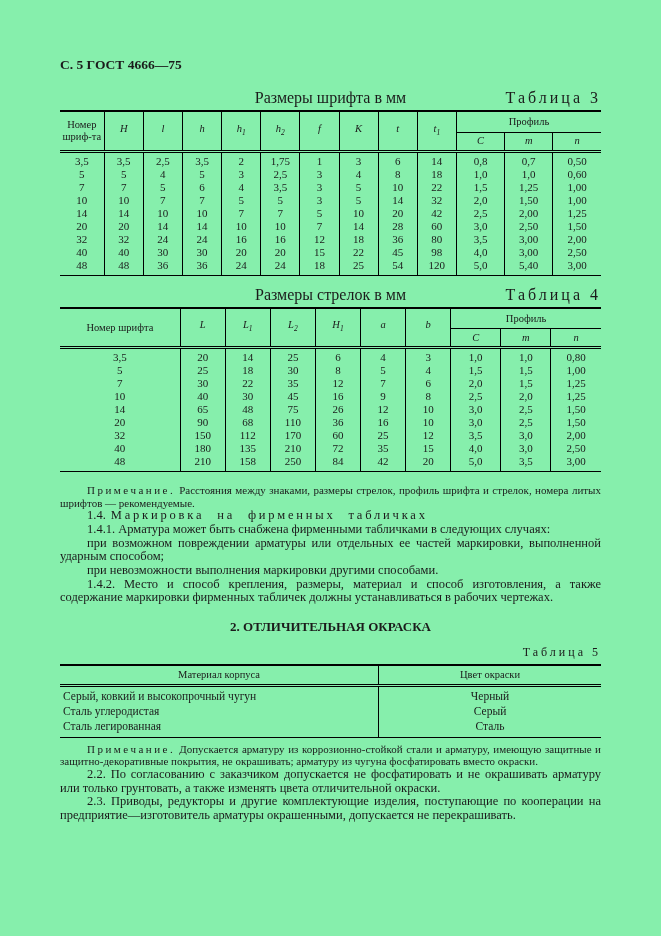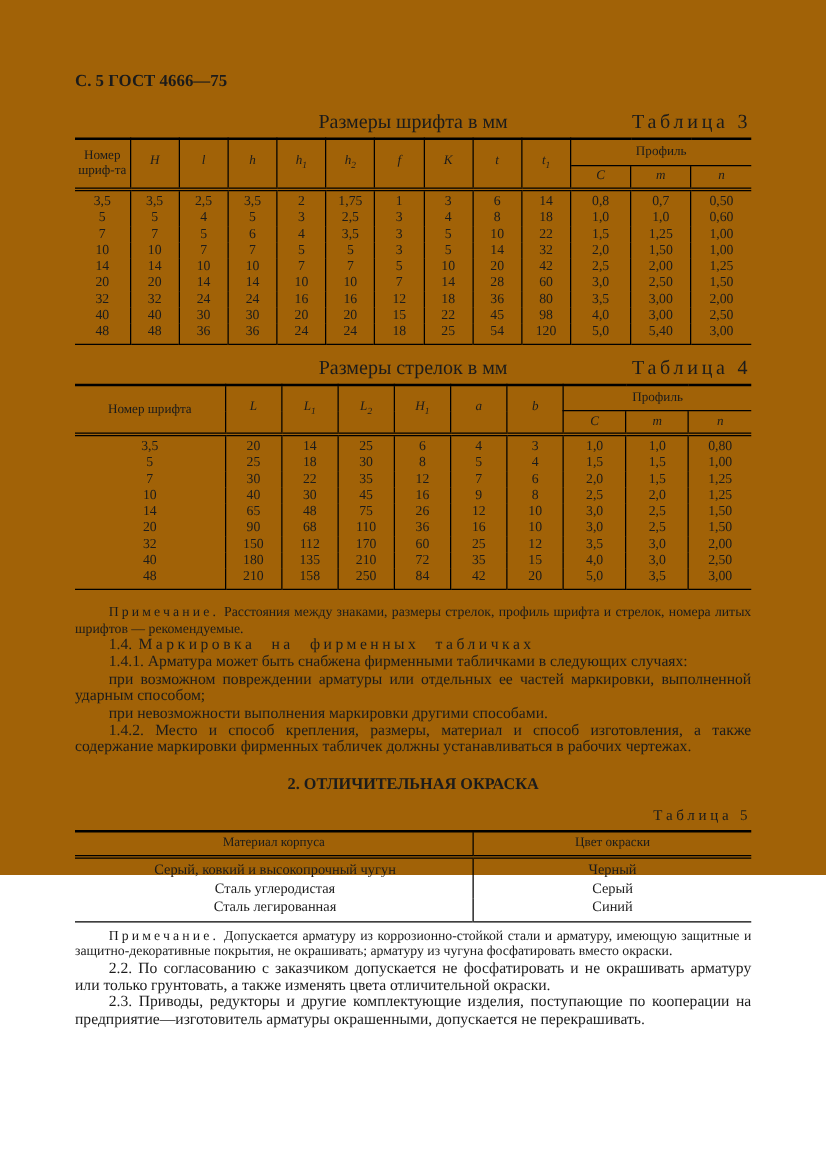--- a/index.html
+++ b/index.html
@@ -1,20 +1,20 @@
 <!DOCTYPE html>
 <html><head>
 <meta charset="utf-8">
 <style>
   html,body { margin:0; padding:0; }
   body {
     width:661px; height:936px; background:#ffffff; overflow:hidden;
     font-family:"Liberation Serif","DejaVu Serif",serif; color:#1b1b1b;
   }
-  .page { position:relative; width:661px; height:700px; background:#a16207; }
+  .page { position:relative; width:661px; height:936px; background:#86efac; }
   .content { padding:58px 60px 0 60px; width:541px; box-sizing:content-box; }
 
   .page-header { font-weight:bold; font-size:13.5px; line-height:14px; }
 
   .cap-row { position:relative; margin-top:19px; height:14px; font-size:16px; line-height:14px; }
   .cap-center { display:block; text-align:center; }
   .cap-right { position:absolute; right:0; top:0; letter-spacing:3px; white-space:nowrap; }
   .cap-row-solo { text-align:right; font-size:12px; line-height:14px; letter-spacing:3px; margin-top:3px; }
 
   table.gost { width:100%; border-collapse:collapse; table-layout:fixed;
@@ -28,21 +28,21 @@
   .gost thead th.profile { border-bottom:1px solid #000; height:18px; }
   .gost thead tr.hrow1 { height:21px; }
   .gost thead tr.hrow2 { height:19px; }
   .gost th.var, .gost th.var span, .gost th.var sub { font-style:italic; }
   .gost th sub { font-size:7.5px; }
   .gost tbody td { font-size:11px; line-height:13px; }
   .gost tbody tr:first-child td { padding-top:2px; }
   .gost tbody tr:last-child td { padding-bottom:3px; }
 
   table.t5 tbody td { font-size:11.5px; line-height:15px; }
-  table.t5 tbody td:first-child { text-align:center; padding-left:3px; }
+  table.t5 tbody td:first-child { text-align:left; padding-left:3px; }
   table.t5 thead tr { height:20px; }
 
   p { margin:0; }
   .bp { font-size:12.5px; line-height:13.7px; text-align:justify; text-indent:27px; }
   .note { font-size:11px; line-height:12.6px; text-align:justify; text-indent:27px; }
   .note .nlabel { letter-spacing:2.5px; }
   .note .ntext { margin-left:4px; }
   .h14 .sp { letter-spacing:2.8px; word-spacing:7px; margin-left:5px; }
   .sec2-heading { text-align:center; font-weight:bold; font-size:13px; line-height:14px;
     margin-top:15px; margin-bottom:11px; text-indent:0; }
@@ -416,21 +416,21 @@
           <tr>
             <td>Серый,  ковкий  и  высокопрочный  чугун</td>
             <td>Черный</td>
           </tr>
           <tr>
             <td>Сталь углеродистая</td>
             <td>Серый</td>
           </tr>
           <tr>
             <td>Сталь легированная</td>
-            <td>Синий</td>
+            <td>Сталь</td>
           </tr>
         </tbody>
     </table>
 
     <p class="note mt5">
       <span class="nlabel">Примечание.</span><span class="ntext">Допускается арматуру из коррозионно-стойкой стали и арматуру, имеющую защитные и защитно-декоративные покрытия, не окрашивать; арматуру из чугуна фосфатировать вместо окраски.</span>
     </p>
 
     <p class="bp">2.2. По согласованию с заказчиком допускается не фосфатировать и не окрашивать арматуру или только грунтовать, а также изменять цвета отличительной окраски.</p>
     <p class="bp">2.3. Приводы, редукторы и другие комплектующие изделия, поступающие по кооперации на предприятие—изготовитель арматуры окрашенными, допускается не перекрашивать.</p>

